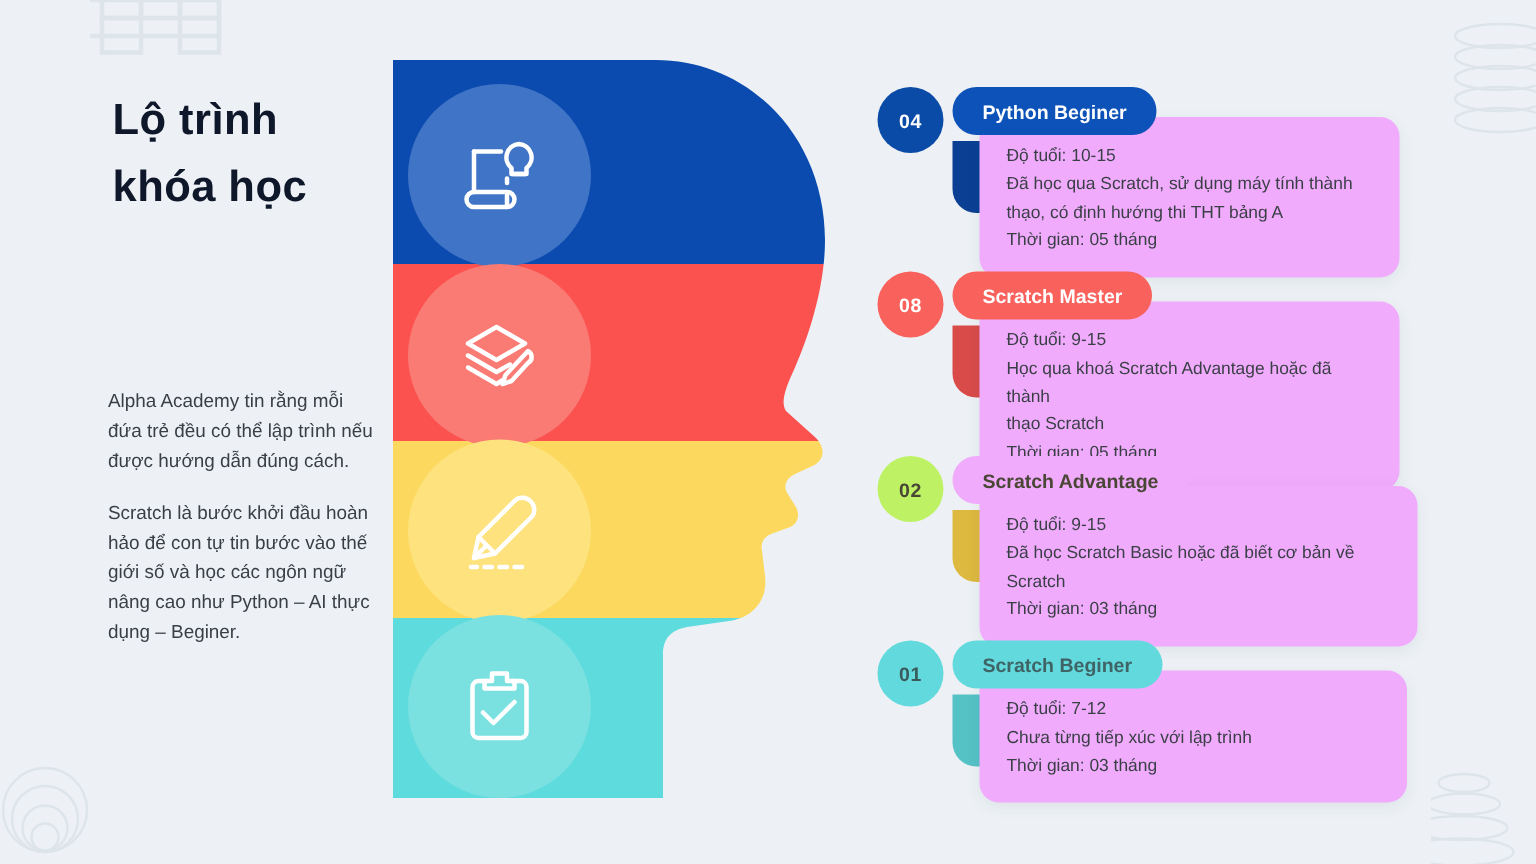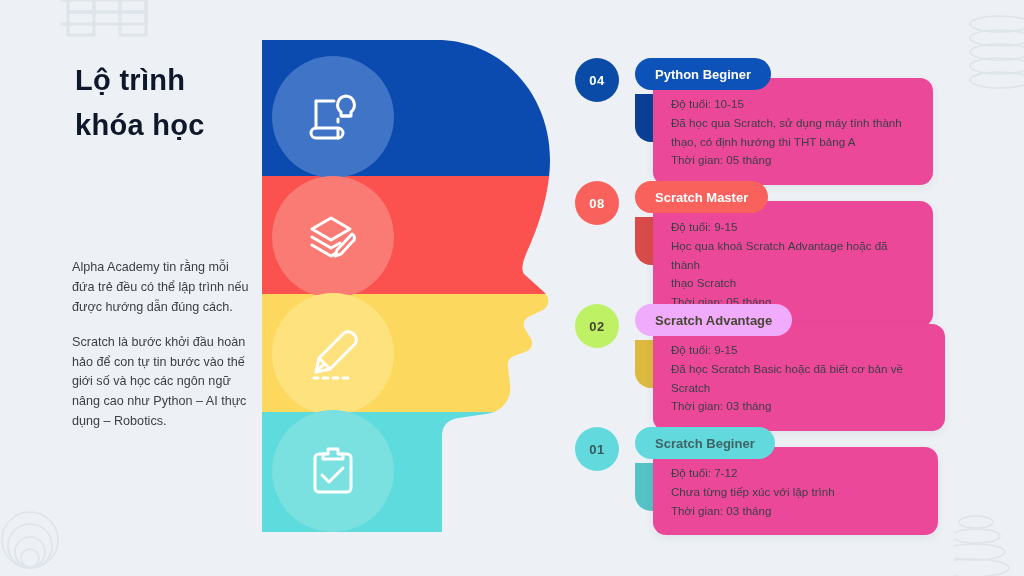--- a/index.html
+++ b/index.html
@@ -41,21 +41,21 @@
   .ic-2 { left:10px; top:136px; width:122px; height:122px; background:#fa7b74; }
   .ic-3 { left:10px; top:253px; width:122px; height:122px; background:#fde27e; }
   .ic-4 { left:10px; top:370px; width:122px; height:122px; background:#7ae0e0; }
   .icon-circle svg { position:absolute; left:50%; top:50%; transform:translate(-50%,-50%); }
 
   
   .steps { position:absolute; left:575px; top:50px; width:400px; }
   .step { position:relative; height:123px; }
 
   .badge {
-    position:absolute; left:0; top:8px;
+    position:absolute; left:10px; top:8px;
     width:44px; height:44px; border-radius:50%;
     display:flex; align-items:center; justify-content:center;
     font-size:13px; font-weight:bold; color:#ffffff;
     letter-spacing:.5px;
   }
   .s04 .badge { background:#0b4ba8; }
   .s03 .badge { background:#f9615c; }
   .s02 .badge { background:#bef264; color:#4a4636; }
   .s01 .badge { background:#62d9dc; color:#3a5a5c; }
 
@@ -79,21 +79,21 @@
     z-index:3; white-space:nowrap;
   }
   .s04 .pill { background:#0d52b8; color:#ffffff; }
   .s03 .pill { background:#f9615c; color:#ffffff; }
   .s02 .pill { background:#f0abfc; color:#4a4636; }
   .s01 .pill { background:#62d9dc; color:#3f6466; }
 
   .card {
     position:absolute; left:78px; top:28px;
     width:280px; padding:17px 18px 15px 18px;
-    background:#ec4899; border-radius:13px;
+    background:#f0abfc; border-radius:13px;
     box-shadow:0 3px 10px rgba(30,50,80,.07);
     z-index:2;
   }
   .s04 .card { width:280px; }
   .s03 .card { width:280px; }
   .s02 .card { width:292px; }
   .s01 .card { width:285px; }
   .card .line { font-size:11.6px; line-height:1.62; color:#3a3f46; }
 </style>
 </head>
@@ -138,21 +138,21 @@
   </g>
 </svg>
 
 <div class="title">
   <div>Lộ trình</div>
   <div>khóa học</div>
 </div>
 
 <div class="blurb">
   <p>Alpha Academy tin rằng mỗi đứa trẻ đều có thể lập trình nếu được hướng dẫn đúng cách.</p>
-  <p>Scratch là bước khởi đầu hoàn hảo để con tự tin bước vào thế giới số và học các ngôn ngữ nâng cao như Python – AI thực dụng – Robotics.</p>
+  <p>Scratch là bước khởi đầu hoàn hảo để con tự tin bước vào thế giới số và học các ngôn ngữ nâng cao như Python – AI thực dụng – Beginer.</p>
 </div>
 
 <div class="head-wrap">
   <svg width="310" height="492" viewBox="0 0 310 492">
     <defs>
       <clipPath id="headclip">
         <path d="M 0,0
                  L 175,0
                  C 238,0 288,52 288,120
                  C 288,150 278,182 268,205

